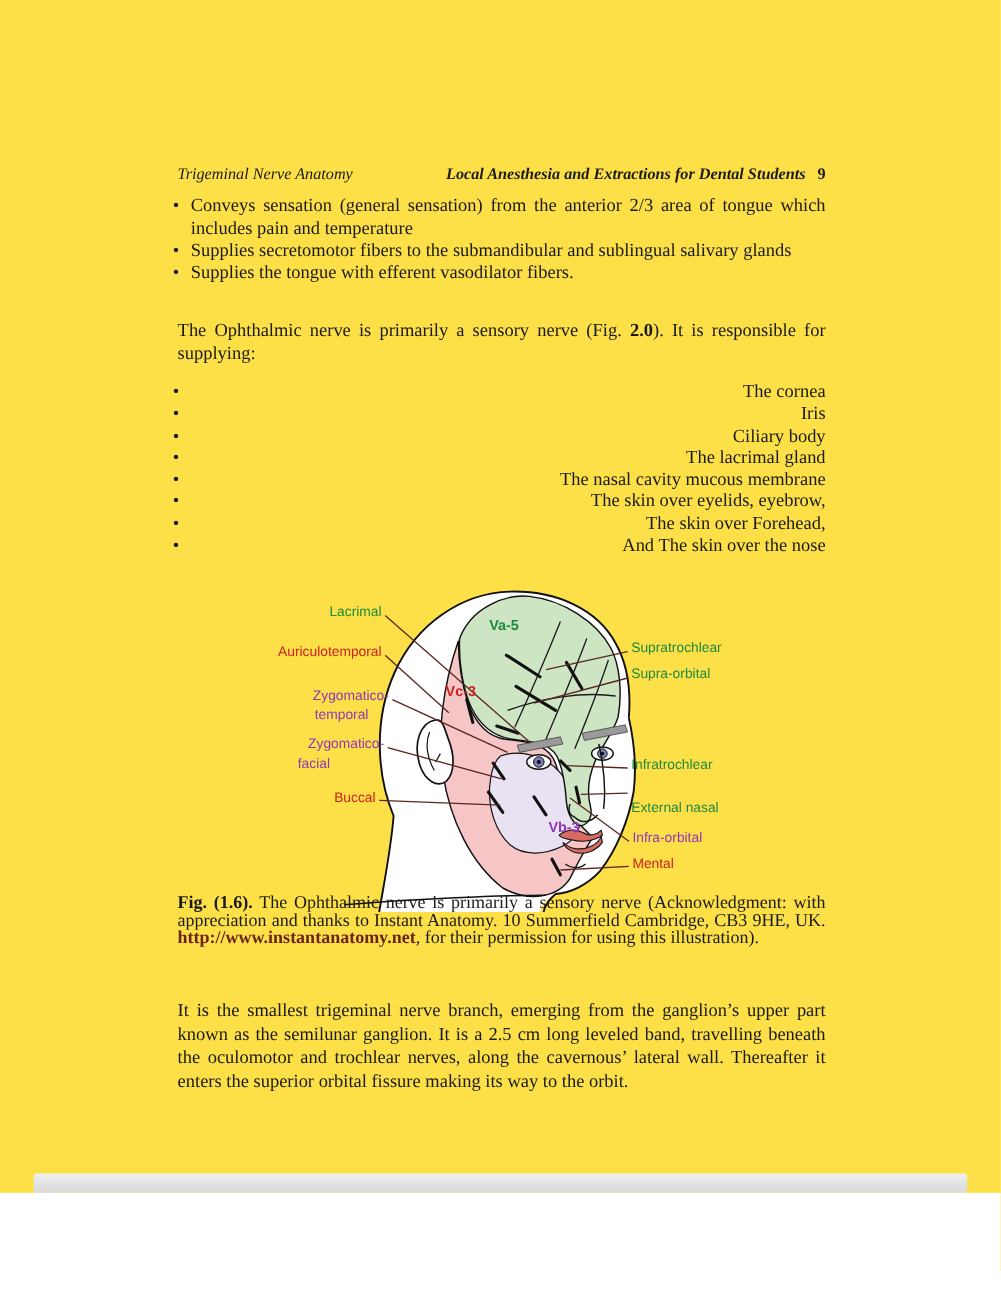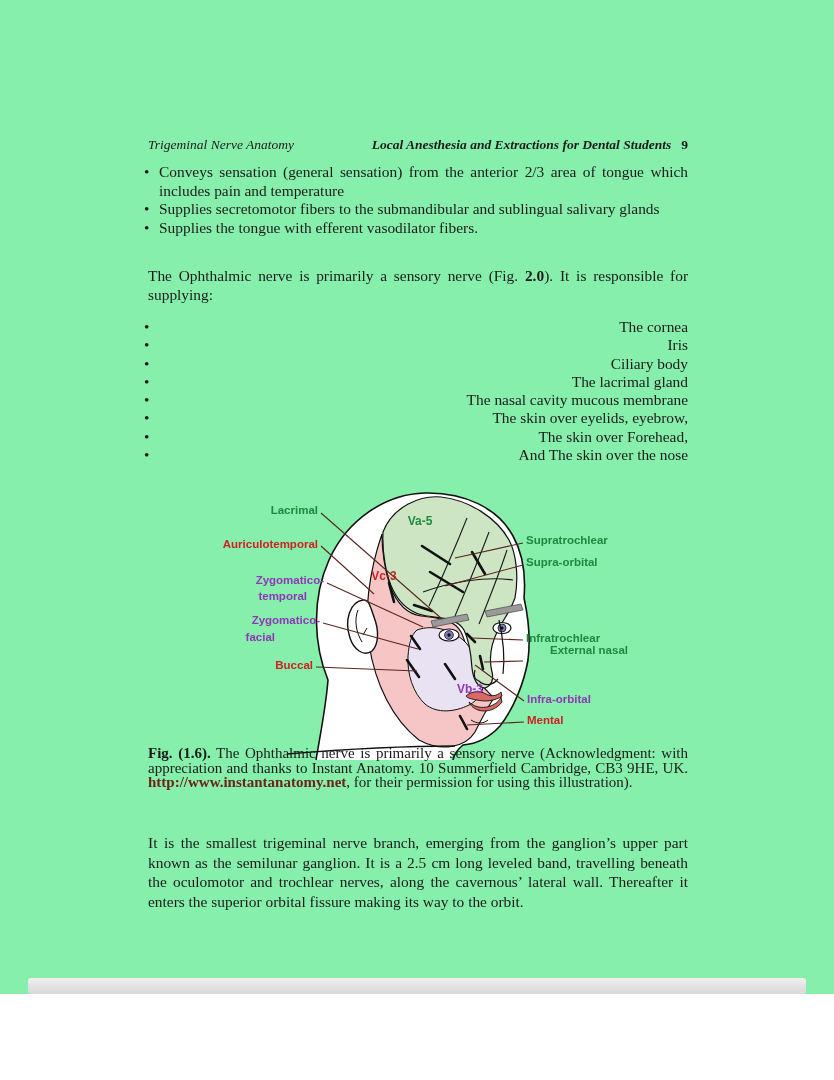--- a/index.html
+++ b/index.html
@@ -1,17 +1,17 @@
 <!DOCTYPE html>
 <html><head>
 <meta charset="utf-8">
 <style>
   * { margin:0; padding:0; box-sizing:border-box; }
   body { background:#ffffff; }
-  .page { position:relative; width:834px; height:1080px; background:#86efac; overflow:hidden;
+  .page { position:relative; width:834px; height:1080px; background:#fde047; overflow:hidden;
           font-family:"Liberation Serif", serif; color:#1a1a1a; }
 
   
   .hdr { position:absolute; top:137px; left:148px; width:540px; display:flex;
          justify-content:space-between; font-size:13.5px; font-style:italic; }
   .hdr-right { font-weight:bold; }
   .hdr-right .pgnum { font-style:normal; margin-left:10px; }
 
   
   .col { position:absolute; left:148px; width:540px; }
@@ -22,21 +22,21 @@
   .p1 { top:267px; font-size:15.4px; line-height:18.8px; text-align:justify; }
   .b2 { top:318px; font-size:15.4px; line-height:18.3px; }
   .b2 li { text-align:right; }
   .caption { top:746px; font-size:15px; line-height:14.7px; text-align:justify; }
   .p2 { top:833px; font-size:15.4px; line-height:19.6px; text-align:justify; }
 
   
   .figure { position:absolute; left:217px; top:488px; width:400px; height:272px; }
   .figure svg { position:absolute; left:0; top:0; }
   .fig-label { position:absolute; font-family:"Liberation Sans", sans-serif;
-               font-weight:bold; font-size:11.5px; line-height:13px; white-space:nowrap; }
+               font-weight:normal; font-size:11.5px; line-height:13px; white-space:nowrap; }
   .fig-region { position:absolute; font-family:"Liberation Sans", sans-serif;
                 font-weight:bold; font-size:12px; transform:translateX(-50%); white-space:nowrap; }
 
   
   .page-shadow { position:absolute; left:28px; top:978px; width:778px; height:16px;
                  border-radius:3px;
                  background:linear-gradient(180deg,#f0f0f0 0%,#e2e2e2 55%,#d9d9d9 100%); }
   .footer { position:absolute; left:0; top:994px; width:834px; height:86px; background:#fff;
             font-family:"DejaVu Sans", sans-serif; }
 </style>
@@ -154,21 +154,21 @@
         <div class="fig-label" style="color: rgb(30, 138, 62); top: 16px; right: 299px;">Lacrimal</div>
         <div class="fig-label" style="color: rgb(204, 34, 34); top: 50px; right: 299px;">Auriculotemporal</div>
         <div class="fig-label" style="color: rgb(144, 54, 184); top: 86px; right: 293px;">Zygomatico-</div>
         <div class="fig-label" style="color: rgb(144, 54, 184); top: 102px; right: 310px;">temporal</div>
         <div class="fig-label" style="color: rgb(144, 54, 184); top: 126px; right: 297px;">Zygomatico-</div>
         <div class="fig-label" style="color: rgb(144, 54, 184); top: 143px; right: 342px;">facial</div>
         <div class="fig-label" style="color: rgb(204, 34, 34); top: 171px; right: 304px;">Buccal</div>
         <div class="fig-label" style="color: rgb(30, 138, 62); top: 46px; left: 309px;">Supratrochlear</div>
         <div class="fig-label" style="color: rgb(30, 138, 62); top: 68px; left: 309px;">Supra-orbital</div>
         <div class="fig-label" style="color: rgb(30, 138, 62); top: 144px; left: 309px;">Infratrochlear</div>
-        <div class="fig-label" style="color: rgb(30, 138, 62); top: 156px; left: 309px; padding-left: 24px;">External nasal</div>
+        <div class="fig-label" style="color: rgb(30, 138, 62); top: 180px; left: 309px;">External nasal</div>
         <div class="fig-label" style="color: rgb(144, 54, 184); top: 205px; left: 310px;">Infra-orbital</div>
         <div class="fig-label" style="color: rgb(204, 34, 34); top: 226px; left: 310px;">Mental</div>
         <div class="fig-region" style="color: rgb(30, 138, 62); left: 203px; top: 26px;">Va-5</div>
         <div class="fig-region" style="color: rgb(204, 34, 34); left: 167px; top: 81px;">Vc-3</div>
         <div class="fig-region" style="color: rgb(144, 54, 184); left: 253px; top: 194px;">Vb-3</div>
       </div>
   </div>
 
   <p class="col caption"><span style="font-weight: bold;">Fig. (1.6).</span><span> The Ophthalmic nerve is primarily a sensory nerve (Acknowledgment: with appreciation and thanks to Instant Anatomy. 10 Summerfield Cambridge, CB3 9HE, UK. </span><span style="font-weight: bold; color: rgb(107, 36, 28);">http://www.instantanatomy.net</span><span>, for their permission for using this illustration).</span></p>
 

